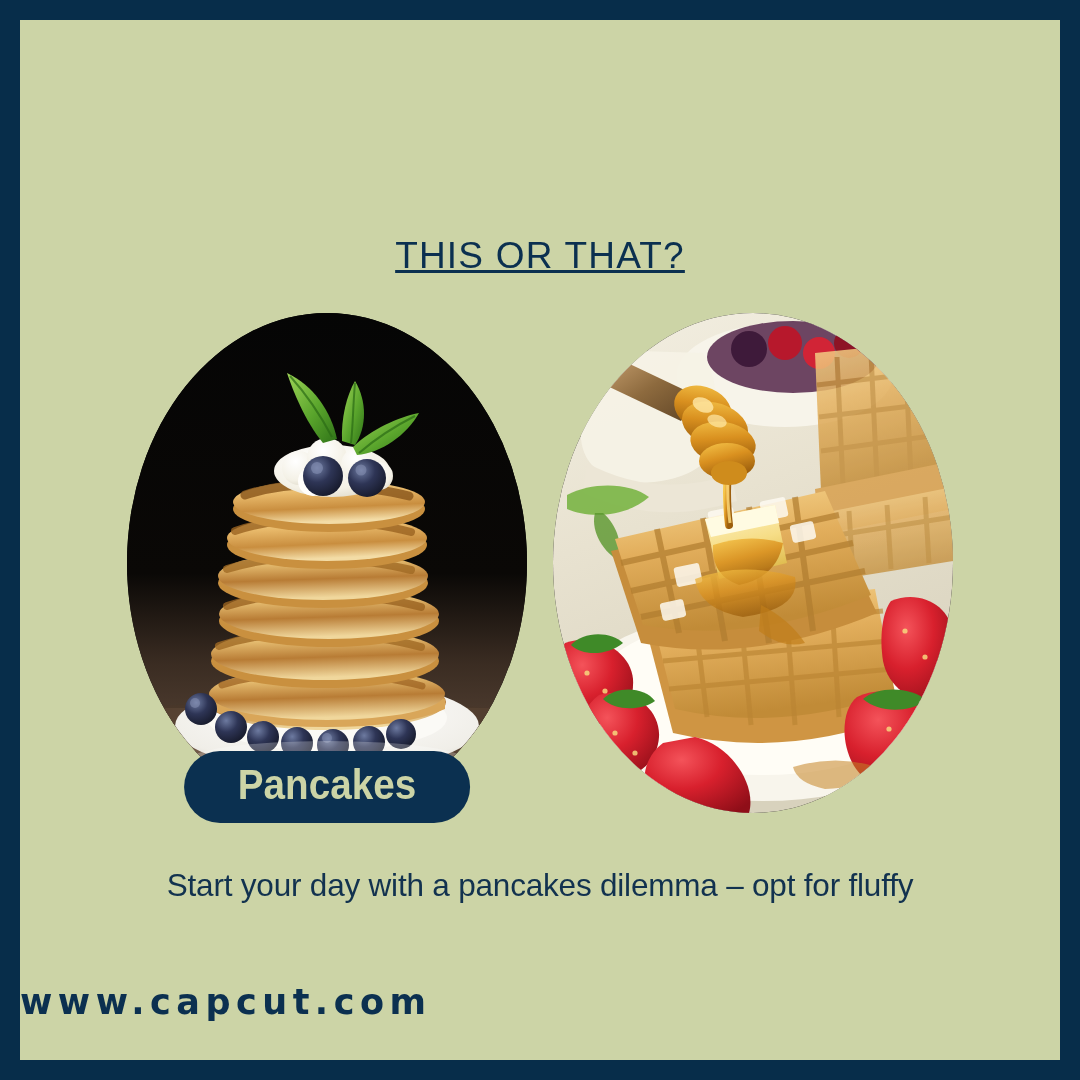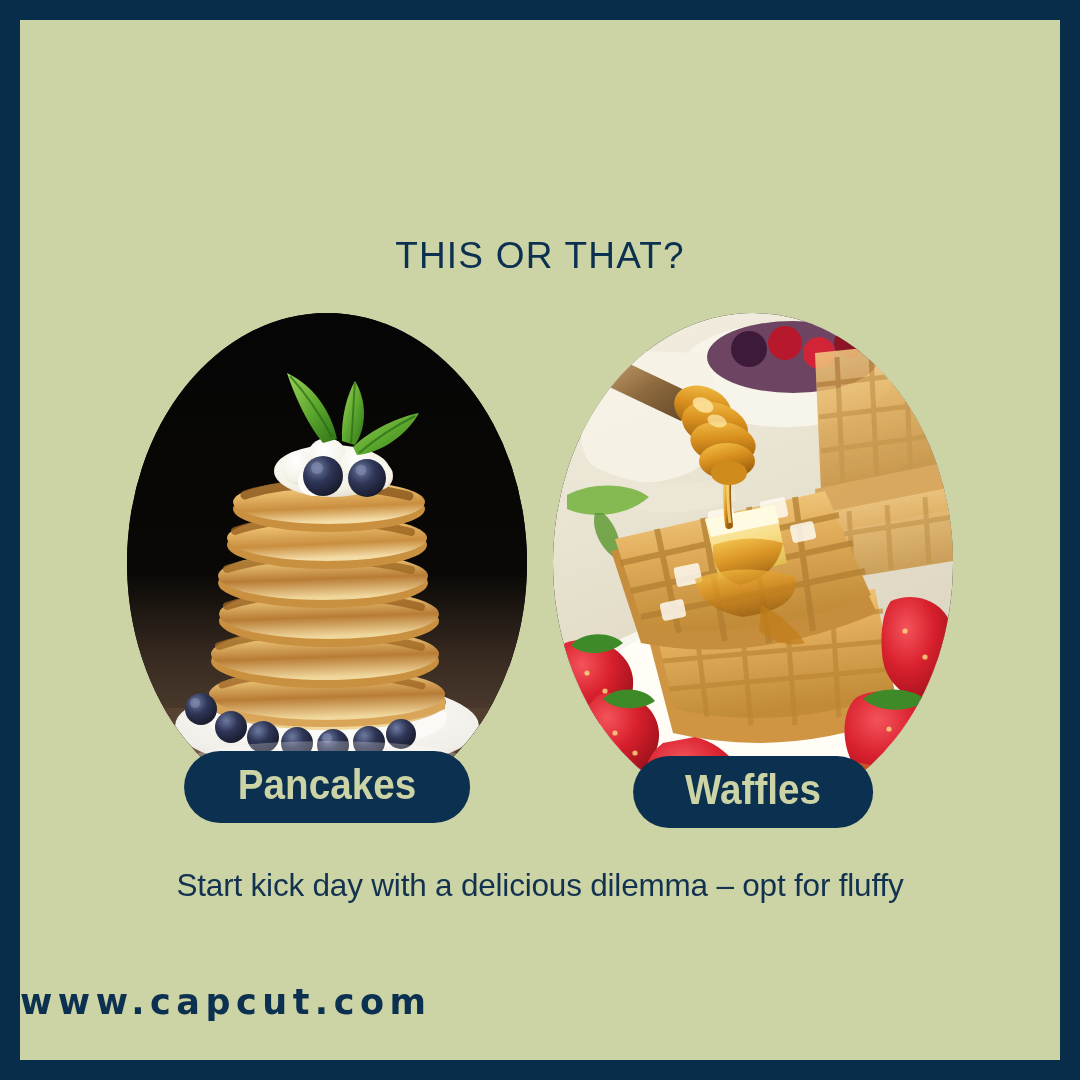--- a/index.html
+++ b/index.html
@@ -52,20 +52,21 @@
 
   .subtitle{
     position:absolute;
     left:0; right:0; top:215px;
     text-align:center;
     color:#0B3050;
     font-family:"Liberation Sans", sans-serif;
     font-weight:400;
     font-size:37px;
     letter-spacing:1.2px;
+    text-decoration:underline;
   }
 
   
   .compare{
     position:absolute;
     left:0; right:0; top:293px;
     height:540px;
   }
   .option{
     position:absolute;
@@ -426,27 +427,24 @@
                 <circle cx="352" cy="318" r="2.6"></circle>
                   <circle cx="372" cy="344" r="2.6"></circle>
                 <circle cx="336" cy="416" r="2.6"></circle>
                   <circle cx="360" cy="440" r="2.6"></circle>
               </g>
             </g>
 
             <path d="M240 454 Q286 440 330 456 Q320 474 272 476 Q244 470 240 454 Z" fill="#c58425" opacity="0.55"></path>
           </svg>
         </div>
-        <div class="pill pill-right">
-          <span>Waffles</span>
-        </div>
       </div>
 
     </div>
 
     <div class="description">
-      <span class="line">Start kick day with a delicious dilemma – opt for fluffy</span>
+      <span class="line">Start your day with a pancakes dilemma – opt for fluffy</span>
     </div>
 
     <div class="site-url">www.capcut.com</div>
 
   </div>
 </div>
 
 </body></html>

